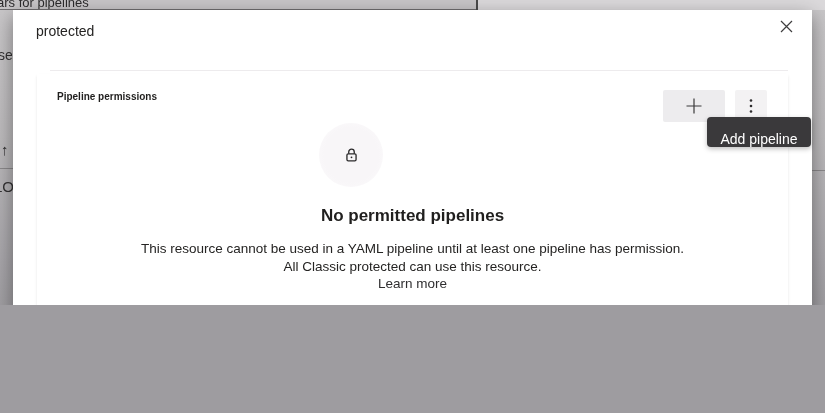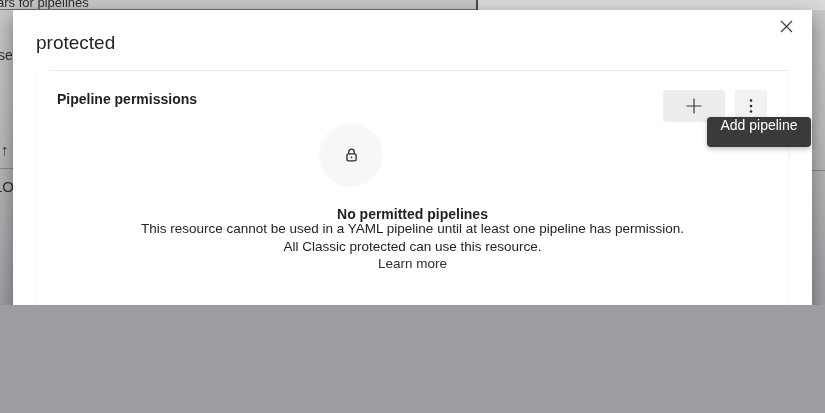--- a/index.html
+++ b/index.html
@@ -15,44 +15,44 @@
   .bg-top-left .frag{position:absolute;left:-3px;top:-5px;font-size:13px;color:#2c2b2c;white-space:nowrap;}
   .bg-top-right{left:477px;top:0;width:348px;height:10px;background:#dbd9db;}
   .bg-vline{left:476px;top:0;width:2px;height:10px;background:#4a4a4a;}
   .bg-frag{color:#333233;overflow:hidden;white-space:nowrap;}
   .bg-left-divider{left:0;top:168px;width:13px;height:1px;background:#8a888a;}
   .bg-right-divider{left:812px;top:170px;width:13px;height:1px;background:#8a888a;}
 
   
   .modal{left:13px;top:10px;width:799px;height:392px;background:#ffffff;
          box-shadow:0 6px 18px rgba(0,0,0,0.40);}
-  .modal-title{left:36px;top:32px;font-size:19px;color:#252423;}
+  .modal-title{left:36px;top:23px;font-size:14px;color:#252423;}
   .close-btn{left:776px;top:16px;width:20px;height:20px;display:flex;align-items:center;justify-content:center;cursor:pointer;background:none;border:none;padding:0;}
   .header-divider{left:50px;top:70px;width:738px;height:1px;background:#edebed;}
 
   
   .card{left:37px;top:74px;width:751px;height:252px;background:#ffffff;
         border-bottom:1px solid #e7e5e7;border-radius:0 0 3px 3px;
         box-shadow:0 2px 3px rgba(0,0,0,0.10);}
-  .panel-heading{left:57px;top:91px;font-size:14px;font-weight:bold;color:#201f1e;}
+  .panel-heading{left:57px;top:91px;font-size:10px;font-weight:bold;color:#201f1e;}
 
   .btn{border:none;padding:0;display:flex;align-items:center;justify-content:center;cursor:pointer;border-radius:2px;}
   .add-btn{left:663px;top:90px;width:62px;height:32px;background:#edecee;}
   .more-btn{left:735px;top:90px;width:32px;height:32px;background:#f3f2f3;}
 
   .tooltip{top:117px;left:707px;width:104px;height:30px;background:#3a393b;color:#ffffff;
-           font-size:14px;border-radius:4px;display:flex;align-items:flex-start;justify-content:center;
+           font-size:14px;border-radius:4px;display:flex;align-items:flex-end;justify-content:center;
            box-shadow:0 2px 5px rgba(0,0,0,0.25);}
 
   .lock-circle{left:319px;top:123px;width:64px;height:64px;border-radius:50%;
                background:radial-gradient(circle,#f8f6f8 60%,#fdfcfd 100%);
                display:flex;align-items:center;justify-content:center;}
 
-  .empty-title{left:13px;top:206px;width:799px;text-align:center;font-size:14px;font-weight:bold;color:#201f1e;}
-  .empty-desc{left:13px;top:220px;width:799px;text-align:center;font-size:13.5px;line-height:17.5px;color:#252423;}
+  .empty-title{left:13px;top:206px;width:799px;text-align:center;font-size:17px;font-weight:bold;color:#201f1e;}
+  .empty-desc{left:13px;top:240px;width:799px;text-align:center;font-size:13.5px;line-height:17.5px;color:#252423;}
   .learn-more{color:#2f2e30;cursor:pointer;display:inline-block;text-align:right;}
 
   .resize-grip{left:797px;top:384px;width:16px;height:16px;cursor:nwse-resize;}
 </style>
 </head>
 <body>
 
 <div class="stage">
 
   <div class="abs bg-top-left">

